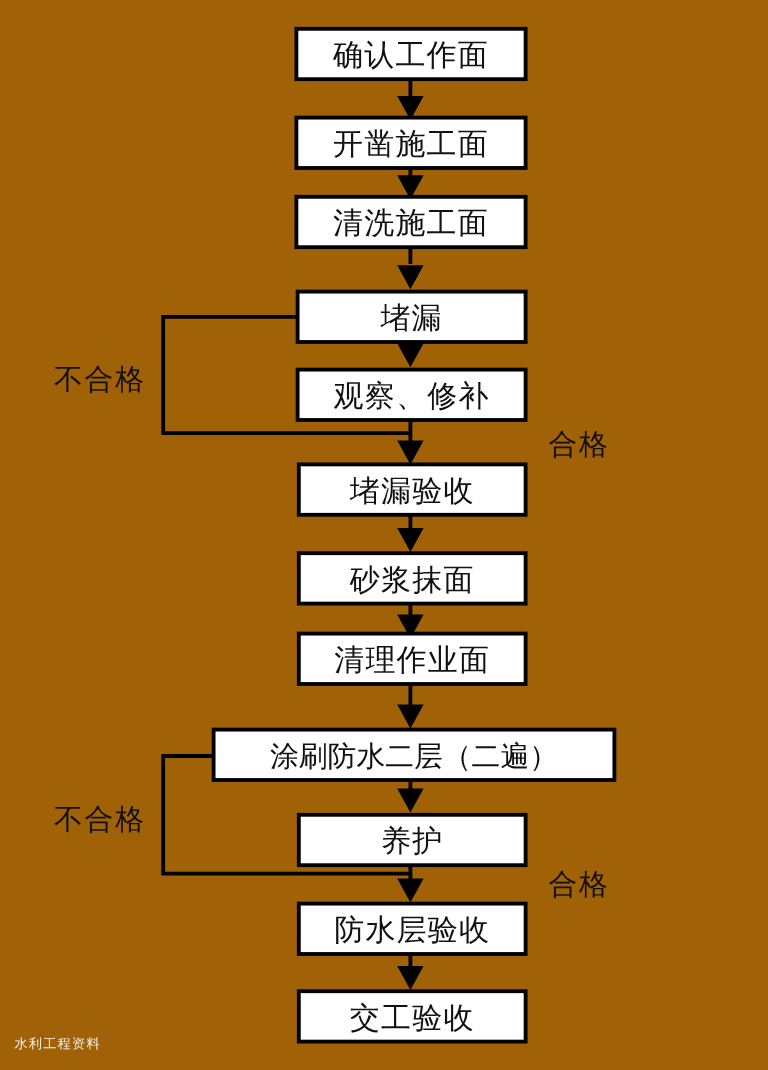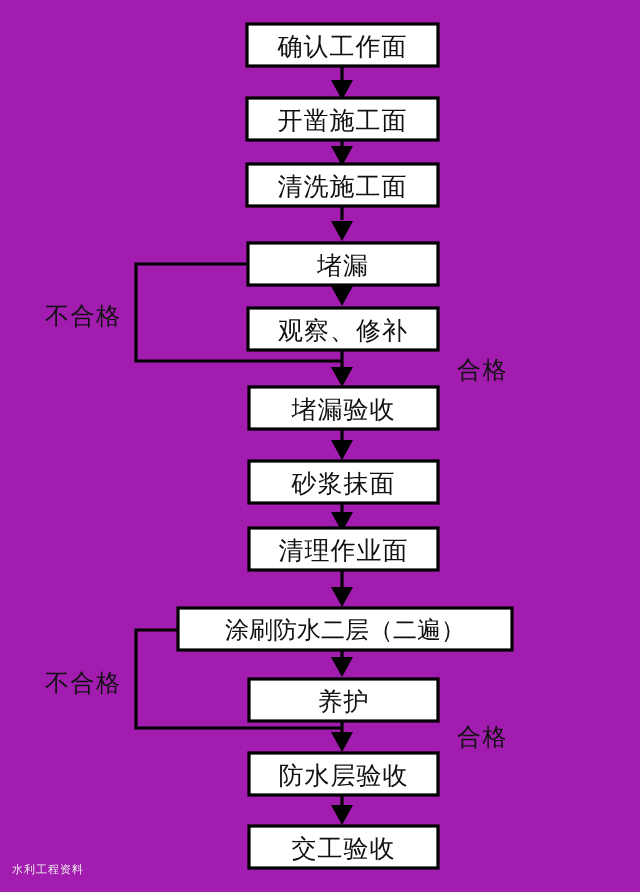--- a/index.html
+++ b/index.html
@@ -7,21 +7,21 @@
     padding: 0;
     background: #ffffff;
   }
   body {
     font-family: "DejaVu Sans", "Liberation Sans", sans-serif;
   }
   #flowchart-root {
     position: relative;
     width: 640px;
     height: 892px;
-    background: #a21caf;
+    background: #a16207;
     overflow: hidden;
   }
   #flow-svg {
     position: absolute;
     top: 0;
     left: 0;
     width: 640px;
     height: 892px;
   }
   .node-box {

